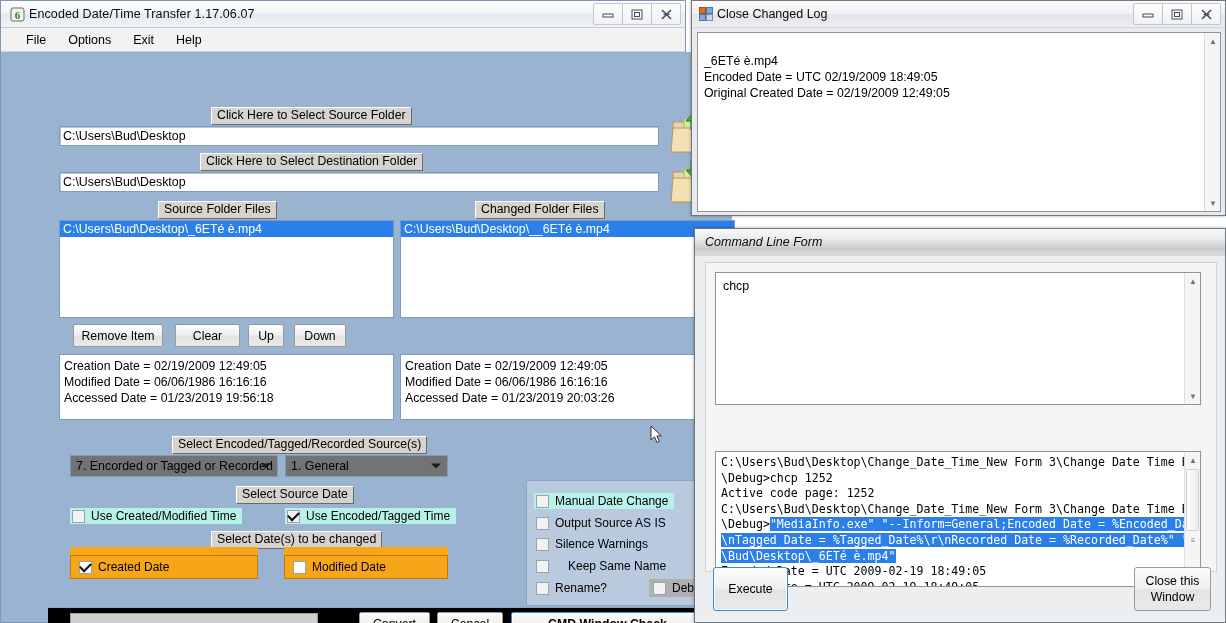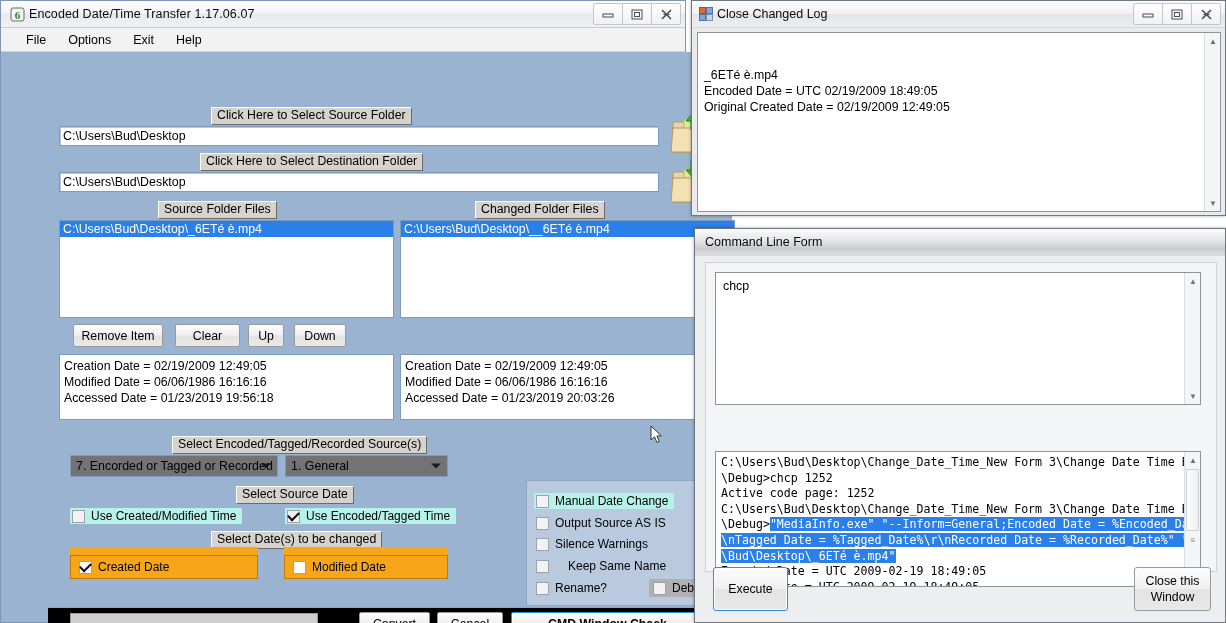--- a/index.html
+++ b/index.html
@@ -157,20 +157,21 @@
     box-shadow: 0 0 3px rgba(0,0,0,.35);
   }
   .aero-tb {
     height:26px;
     background: linear-gradient(to bottom,#fbfbfc 0%,#f0f1f3 48%,#e3e5e8 52%,#eceef0 100%);
     display:flex;align-items:center; position:relative;
     border-bottom:1px solid #d3d6da;
   }
   .aero-tb.gray {
     background: linear-gradient(to bottom,#fafafa 0%,#e8e9ea 40%,#c9cbcd 75%,#dcdee0 100%);
+    font-style: italic;
   }
   .aero-title{ font-size:12.5px;color:#0a0a0a; margin-left:4px;}
   .logwrap {
     position:absolute; background:#fff; border:1px solid #8f9499;
     box-sizing:border-box; overflow:hidden;
   }
   .log-line{ font-size:12.3px; line-height:16px; color:#000; white-space:nowrap;}
   .vscroll{
     position:absolute; top:0; right:0; width:16px; height:100%;
     background:#f4f5f6; border-left:1px solid #dcdee0; box-sizing:border-box;
@@ -402,21 +403,21 @@
         <span class="win-btn last">
           <svg width="13" height="11" viewBox="0 0 13 11">
             <path d="M2,1 L11,10 M11,1 L2,10" stroke="#4a4f55" stroke-width="1.6" fill="none"></path>
             <path d="M3.5,5.5 L9.5,5.5" stroke="#4a4f55" stroke-width="1.2"></path>
           </svg>
         </span>
       </span>
     </div>
 
     <div class="logwrap" style="left:5px;top:31px;width:524px;height:180px;">
-      <div style="padding:4px 6px;margin-top:30px;">
+      <div style="padding:20px 6px;">
         <div class="log-line">_6ETé è.mp4</div>
         <div class="log-line">Encoded Date = UTC 02/19/2009 18:49:05</div>
         <div class="log-line">Original Created Date = 02/19/2009 12:49:05</div>
       </div>
       <div class="vscroll">
         <div class="vs-arrow">▲</div>
         <div class="vs-arrow" style="position:absolute;bottom:0;">▼</div>
       </div>
     </div>
   </div>

